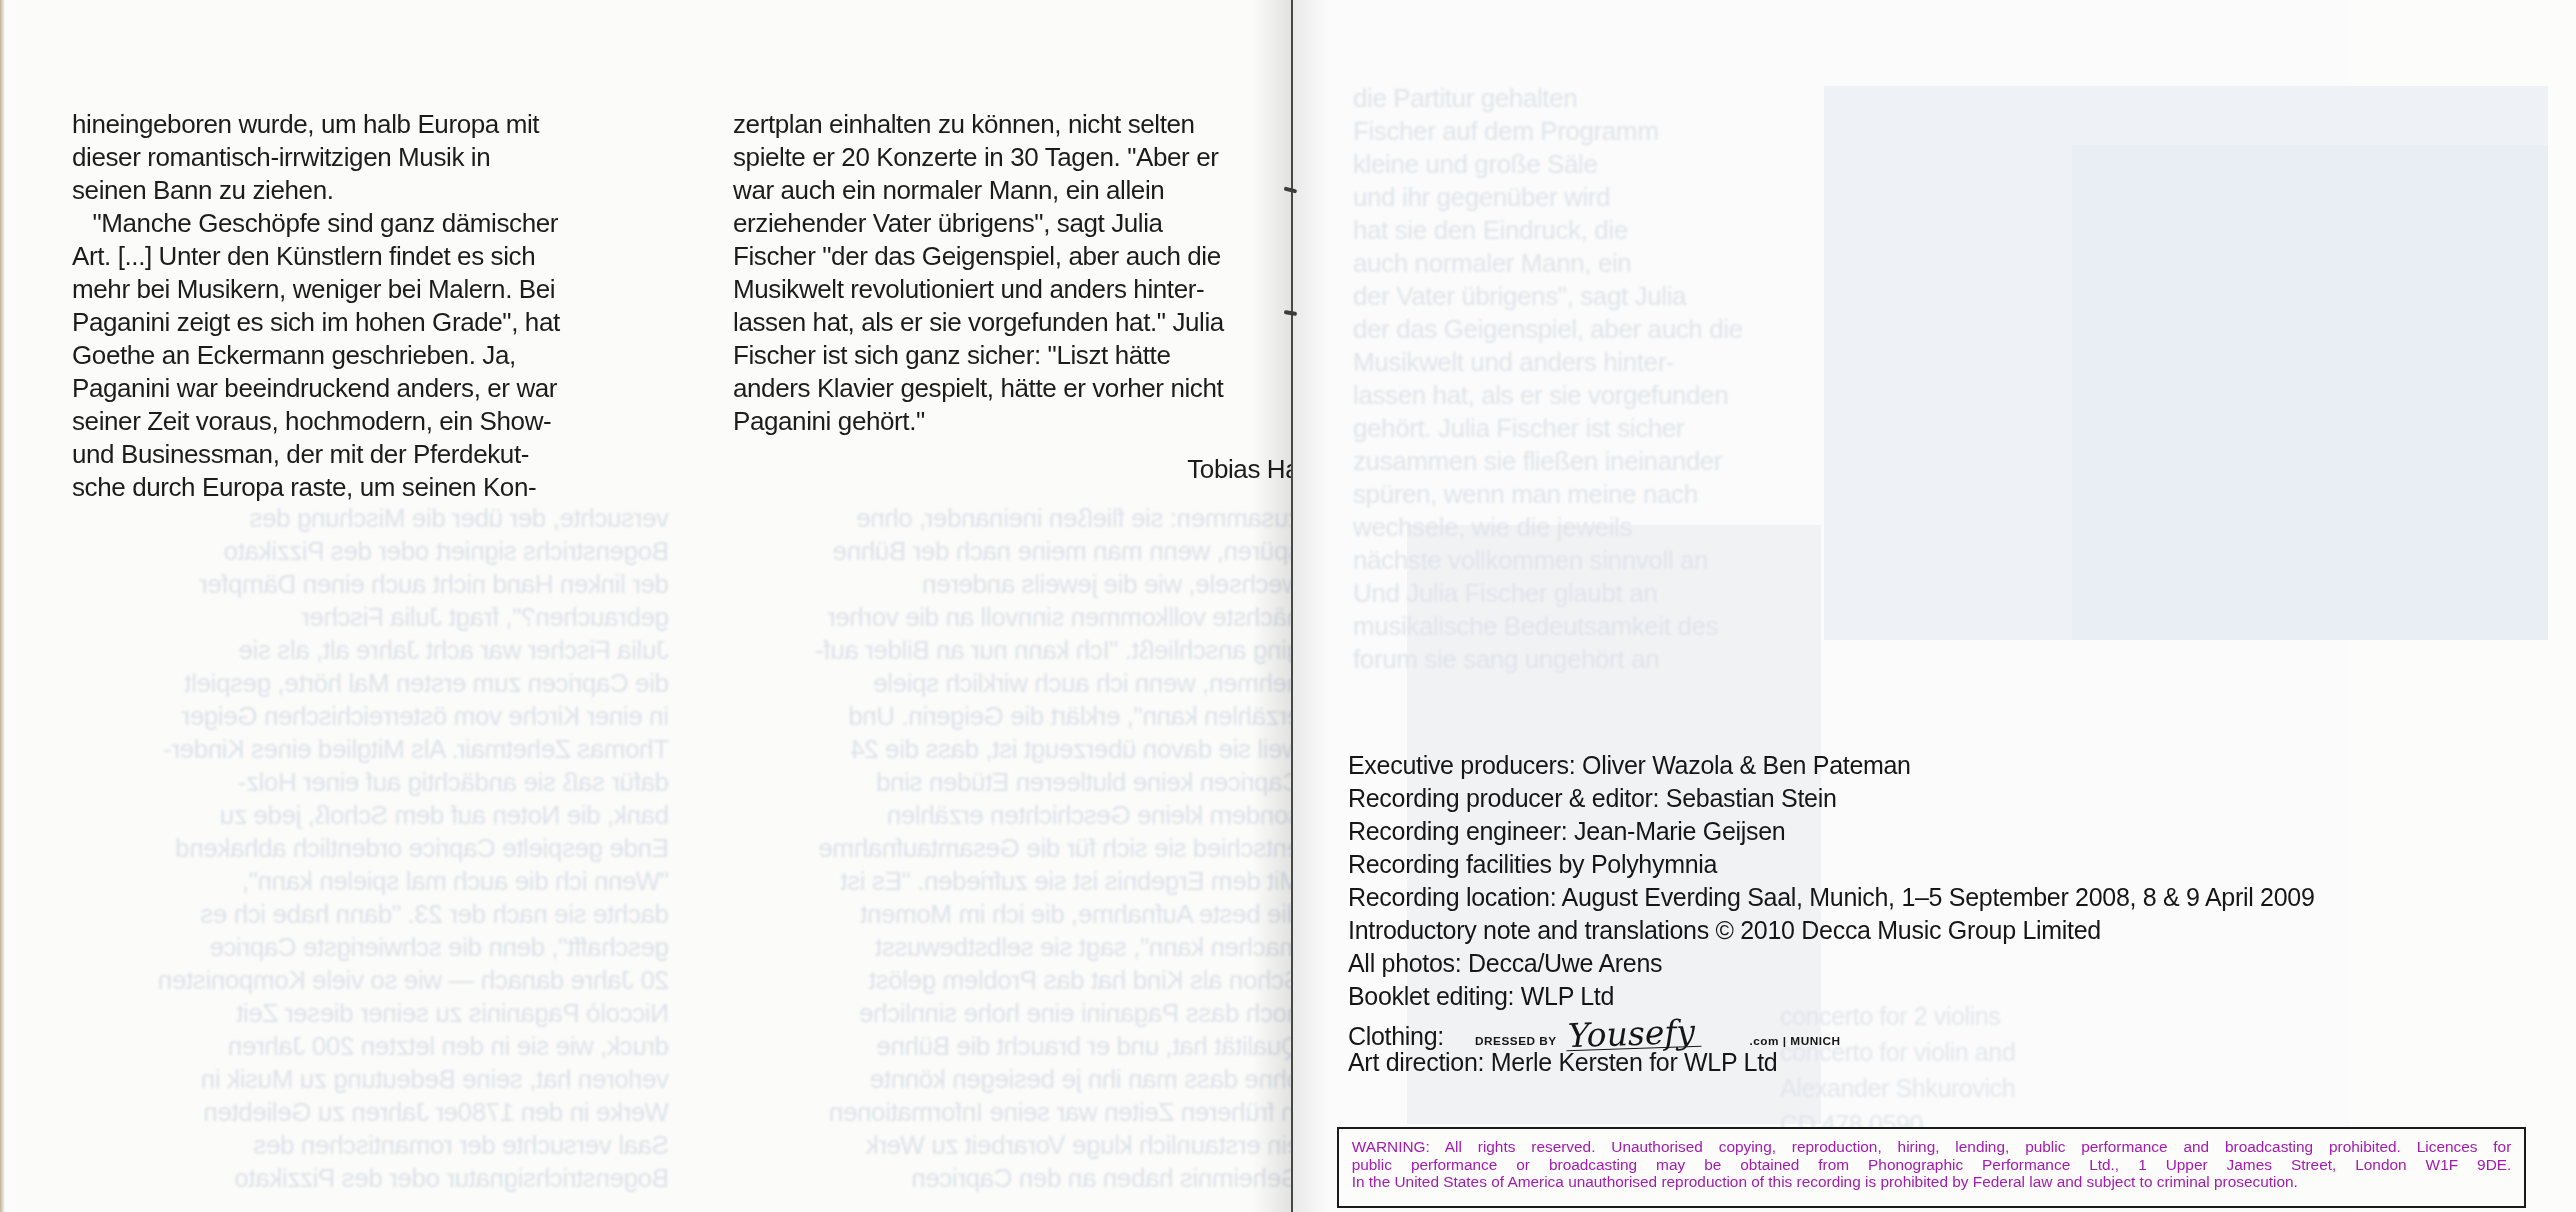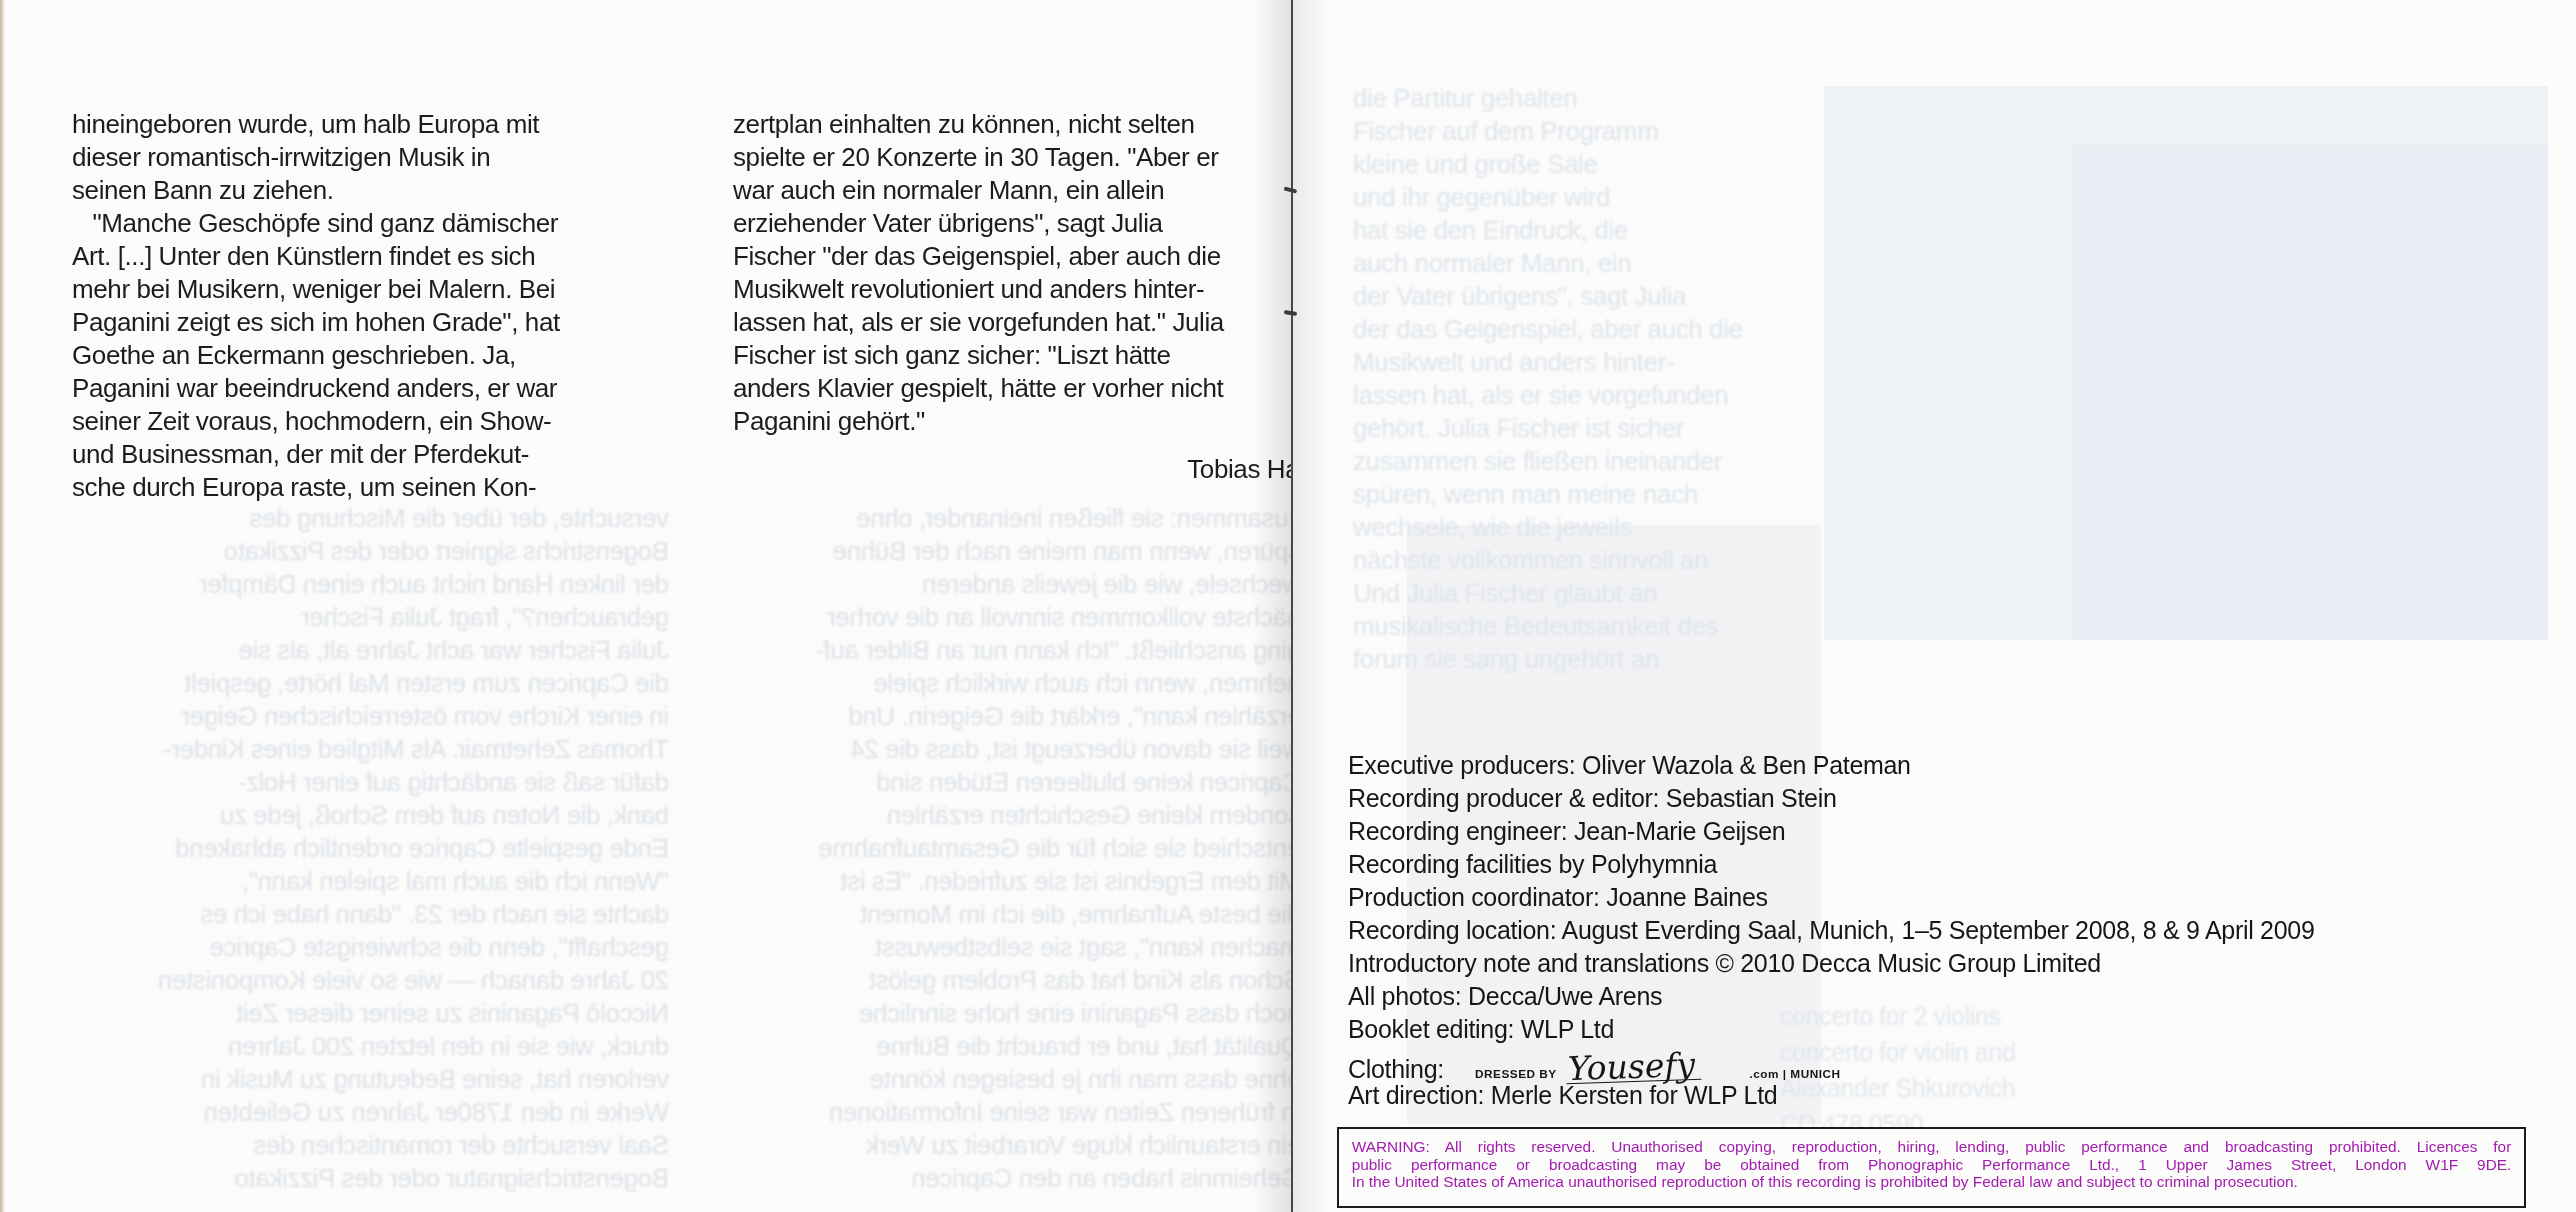--- a/index.html
+++ b/index.html
@@ -188,21 +188,20 @@
         <div class="body-line">Alexander Shkurovich</div>
         <div class="body-line">CD 478 0590</div>
       </div>
 
     <div class="credits">
       <div>
           <div class="credit-line">Executive producers: Oliver Wazola &amp; Ben Pateman</div>
           <div class="credit-line">Recording producer &amp; editor: Sebastian Stein</div>
           <div class="credit-line">Recording engineer: Jean-Marie Geijsen</div>
           <div class="credit-line">Recording facilities by Polyhymnia</div>
-          <div class="credit-line">Production coordinator: Joanne Baines</div>
           <div class="credit-line">Recording location: August Everding Saal, Munich, 1–5 September 2008, 8 &amp; 9 April 2009</div>
           <div class="credit-line">Introductory note and translations © 2010 Decca Music Group Limited</div>
           <div class="credit-line">All photos: Decca/Uwe Arens</div>
           <div class="credit-line">Booklet editing: WLP Ltd</div>
         </div>
       <div class="clothing-line">
         <span class="clothing-label">Clothing:</span>
         <span class="brand-logo">
           <span class="logo-prefix">DRESSED BY</span>
           <span class="logo-script">Yousefy</span>

